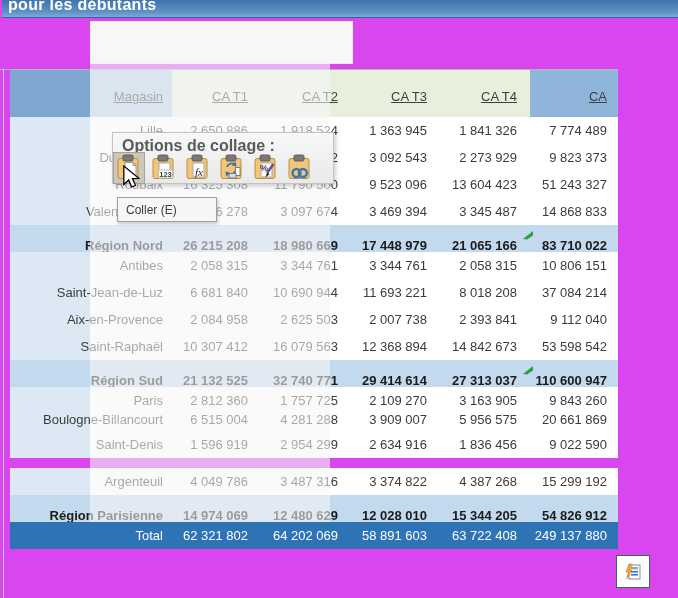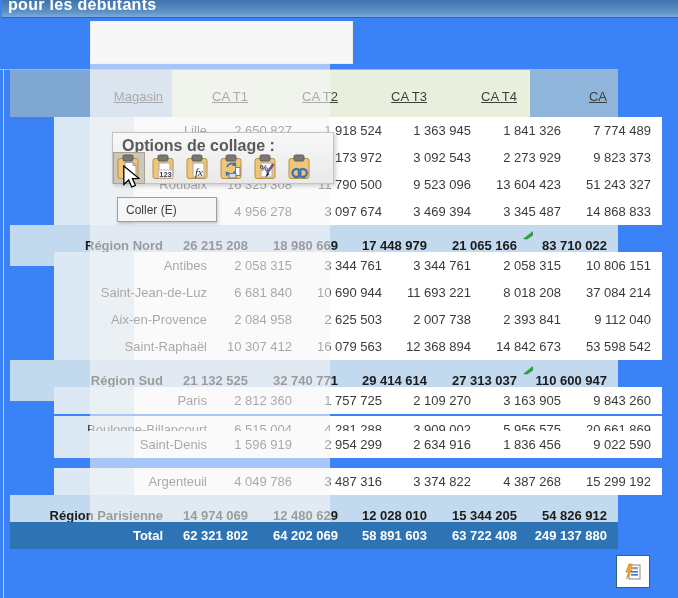--- a/index.html
+++ b/index.html
@@ -1,17 +1,17 @@
 <!DOCTYPE html>
 <html><head>
 <meta charset="utf-8">
 <style>
   html,body{margin:0;padding:0;background:#fff;}
   #screen{position:relative;width:678px;height:598px;overflow:hidden;
-          font-family:"Liberation Sans",sans-serif;background:#3b82f6;}
+          font-family:"Liberation Sans",sans-serif;background:#d946ef;}
 
   
   #topbar{position:absolute;left:2px;top:0;width:676px;height:17px;overflow:hidden;
           background:linear-gradient(#3f74ac 0%,#5e93c6 72%,#7fabd8 100%);
           border-bottom:1px solid #2f649c;}
   #topbar span{display:block;margin:-4px 0 0 6px;color:#fff;font-size:16px;font-weight:bold;
           letter-spacing:.3px;}
 
   
   #topbox{position:absolute;left:90px;top:21px;width:261px;height:41px;
@@ -35,35 +35,35 @@
   
   #hdr{top:70px;height:47px;border-radius:11px;}
   #hdr .gutter{background:#7fa7d1;}
   #hdr .c-label{background:#b6cde5;}
   #hdr .hv{background:#e8f0dd;text-align:center;}
   #hdr .c-v4{background:#8fb5db;}
   #hdr .cell{align-items:flex-end;padding-bottom:0;}
   #hdr .in{color:#3f3f3f;text-decoration:underline;padding-bottom:13px;}
 
   
-  .trow.data{background:transparent;height:27px;margin-left:44px;}
+  .trow.data{background:transparent;height:27px;}
   .trow.data .rowbg{position:absolute;left:90px;top:0;width:528px;height:100%;background:#ffffff;}
   .trow.data .gutter{background:#dce8f4;}
   .trow.data .c-label .in{color:#595959;}
   .trow.data .cell .in{color:#3b3b3b;}
 
   .trow.region{height:41px;}
   .trow.region .rowbg{position:absolute;left:10px;top:0;width:608px;height:100%;background:#c3d9ed;}
   .trow.region .c-label .in{color:#1f3864;font-weight:bold;}
   .trow.region .cell .in{color:#1b1b1b;font-weight:bold;}
 
   .trow.total{height:27px;}
   .trow.total .rowbg{position:absolute;left:10px;top:0;width:608px;height:100%;background:#2e74b5;}
   .trow.total .c-label .in{color:#ffffff;font-weight:bold;}
-  .trow.total .cell .in{color:#ffffff;font-weight:bold;}
+  .trow.total .cell .in{color:#ffffff;font-weight:normal;}
 
   
   #band{position:absolute;left:90px;top:63px;width:240px;height:459px;
         background:rgba(247,247,247,.58);pointer-events:none;z-index:5;}
 
   
   .flag{position:absolute;width:11px;height:9px;z-index:4;}
 
   
   #popup{position:absolute;left:112px;top:132px;width:220px;height:50px;z-index:8;
@@ -121,21 +121,21 @@
           <span class="in">CA</span>
         </div>
       </div>
       <div class="trow data" style="top: 117px;">
         <div class="rowbg"></div>
         <div class="gutter"></div>
         <div class="cell c-label">
           <span class="in">Lille</span>
         </div>
         <div class="cell c-v0">
-          <span class="in">2 650 827</span>
+          <span class="in">2 650 886</span>
         </div>
         <div class="cell c-v1">
           <span class="in">1 918 524</span>
         </div>
         <div class="cell c-v2">
           <span class="in">1 363 945</span>
         </div>
         <div class="cell c-v3">
           <span class="in">1 841 326</span>
         </div>
@@ -354,34 +354,34 @@
         <div class="cell c-v2">
           <span class="in">2 109 270</span>
         </div>
         <div class="cell c-v3">
           <span class="in">3 163 905</span>
         </div>
         <div class="cell c-v4">
           <span class="in">9 843 260</span>
         </div>
       </div>
-      <div class="trow data" style="top: 416px;">
+      <div class="trow data" style="top: 406px;">
         <div class="rowbg"></div>
         <div class="gutter"></div>
         <div class="cell c-label">
           <span class="in">Boulogne-Billancourt</span>
         </div>
         <div class="cell c-v0">
           <span class="in">6 515 004</span>
         </div>
         <div class="cell c-v1">
           <span class="in">4 281 288</span>
         </div>
         <div class="cell c-v2">
-          <span class="in">3 909 002</span>
+          <span class="in">3 909 007</span>
         </div>
         <div class="cell c-v3">
           <span class="in">5 956 575</span>
         </div>
         <div class="cell c-v4">
           <span class="in">20 661 869</span>
         </div>
       </div>
       <div class="trow data" style="top: 431px; padding-left: 48px;">
         <div class="rowbg"></div>

